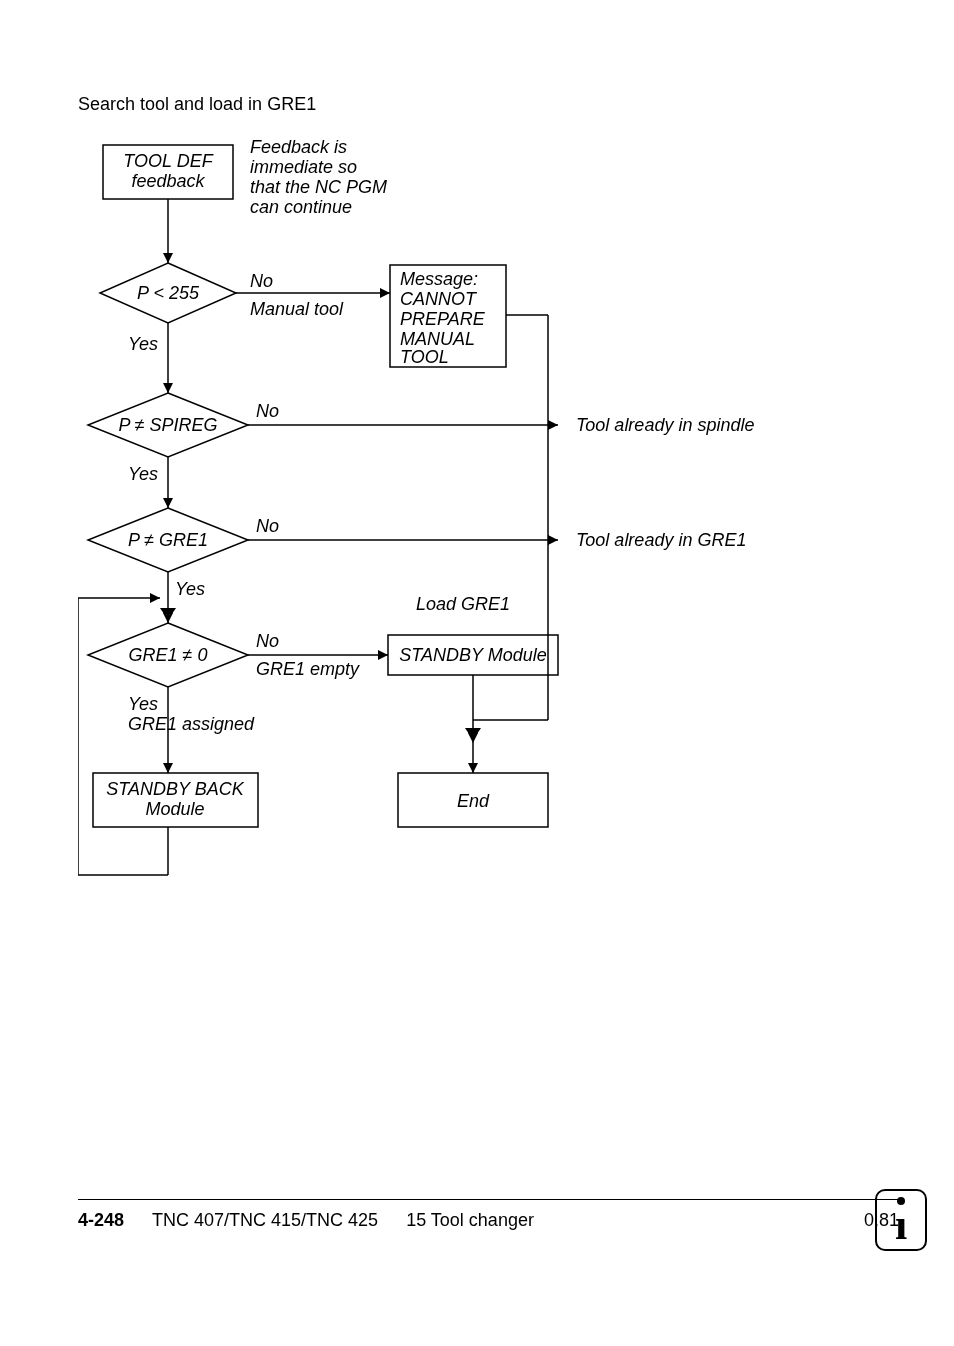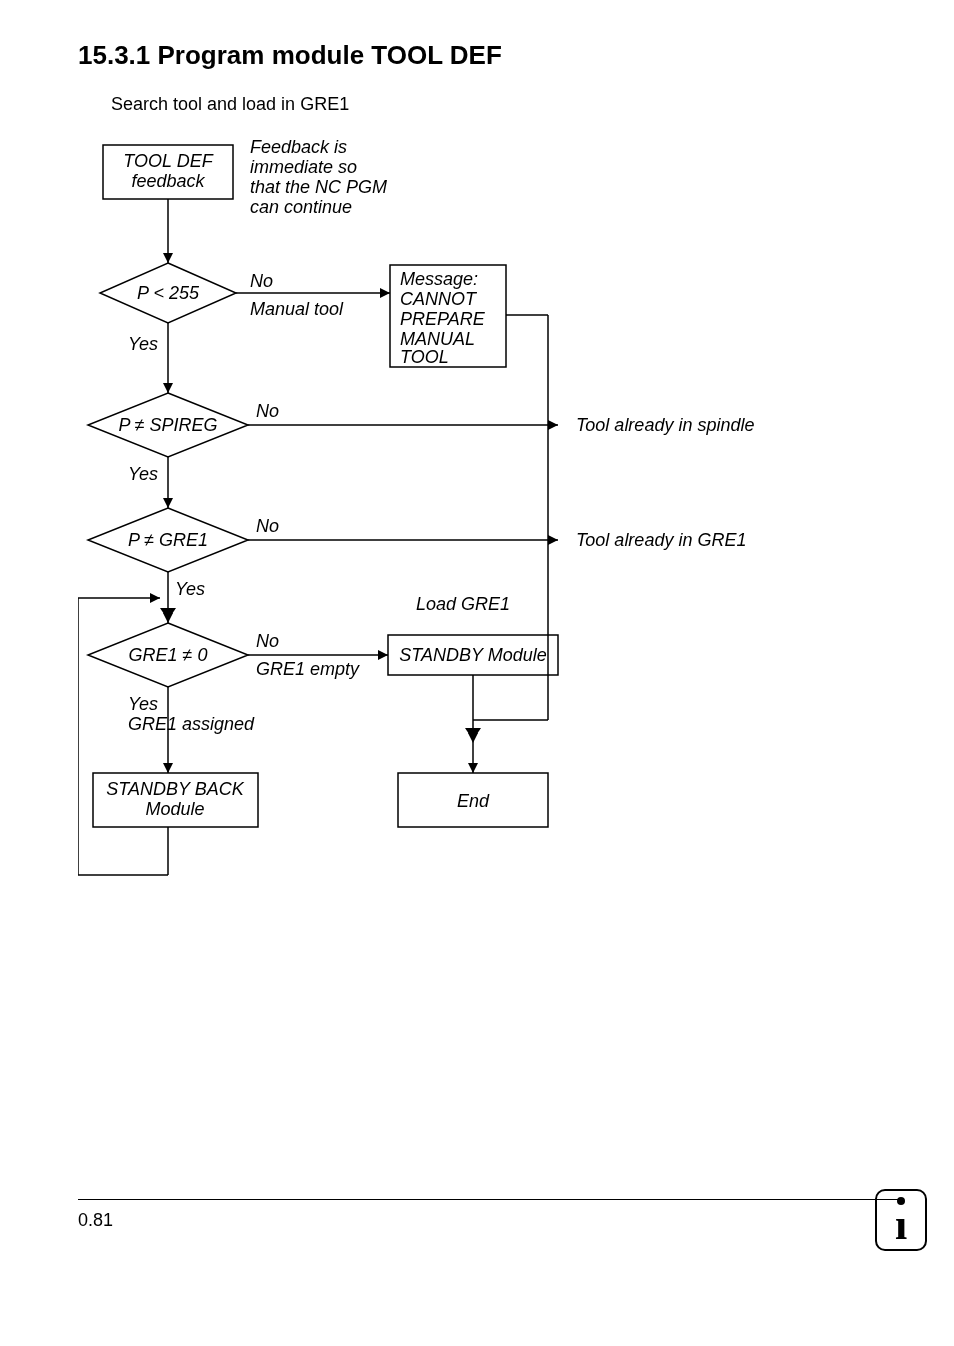--- a/index.html
+++ b/index.html
@@ -25,21 +25,20 @@
     left: 78px;
     top: 40px;
     font-size: 26px;
     font-weight: bold;
   }
   .subtext {
     position: absolute;
     left: 78px;
     top: 94px;
     font-size: 18px;
-    margin-left: 33px;
   }
   .flow {
     position: absolute;
     left: 78px;
     top: 135px;
     width: 800px;
     height: 770px;
     font-style: italic;
   }
   svg {
@@ -95,21 +94,20 @@
     font-size: 44px;
     line-height: 1;
     padding-top: 10px;
   }
 </style>
 </head>
 <body>
 
 <div class="page">
 
-  <h2 class="heading">15.3.1 Program module TOOL DEF</h2>
   <div class="subtext">Search tool and load in GRE1</div>
 
   <div class="flow">
     <svg width="800" height="770" viewBox="0 0 800 770">
       <defs>
         <marker id="arrow" markerWidth="12" markerHeight="12" refX="10" refY="5" orient="auto" markerUnits="userSpaceOnUse">
           <path d="M0,0 L10,5 L0,10 Z" fill="#000"></path>
         </marker>
       </defs>
 
@@ -219,20 +217,25 @@
       <g>
         <rect x="320" y="638" width="150" height="54" fill="none" stroke="#000" stroke-width="1.5"></rect>
         <text class="node-text" x="395" y="672" text-anchor="middle">End</text>
       </g>
       <line x1="395" y1="608" x2="395" y2="638" stroke="#000" stroke-width="1.5" marker-end="url(#arrow)"></line>
 
     </svg>
   </div>
 
   <div class="footer">
+    <div class="left">
+      <span class="pgnum">4-248</span>
+      <span>TNC 407/TNC 415/TNC 425</span>
+      <span>15 Tool changer</span>
+    </div>
     <span>0.81</span>
   </div>
 
   <div class="info-icon">
     <div class="dot"></div>
     <div class="stem">ı</div>
   </div>
 
 </div>
 

